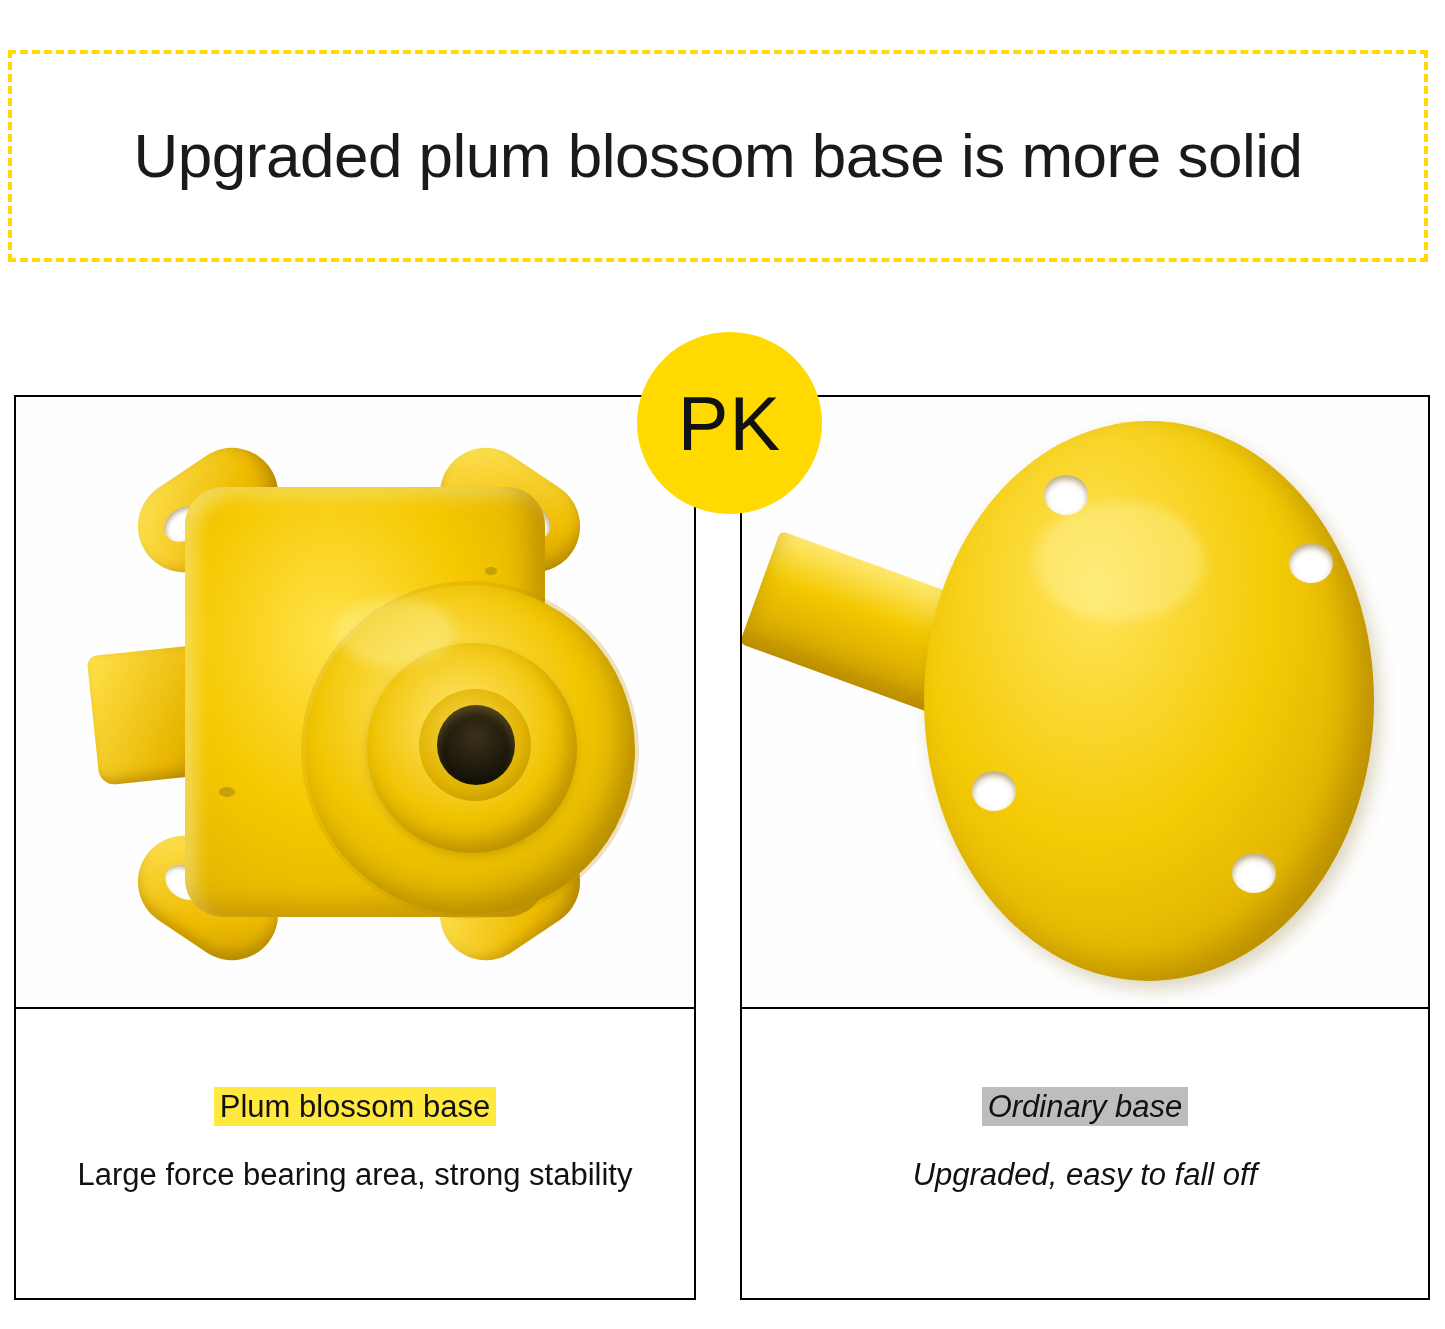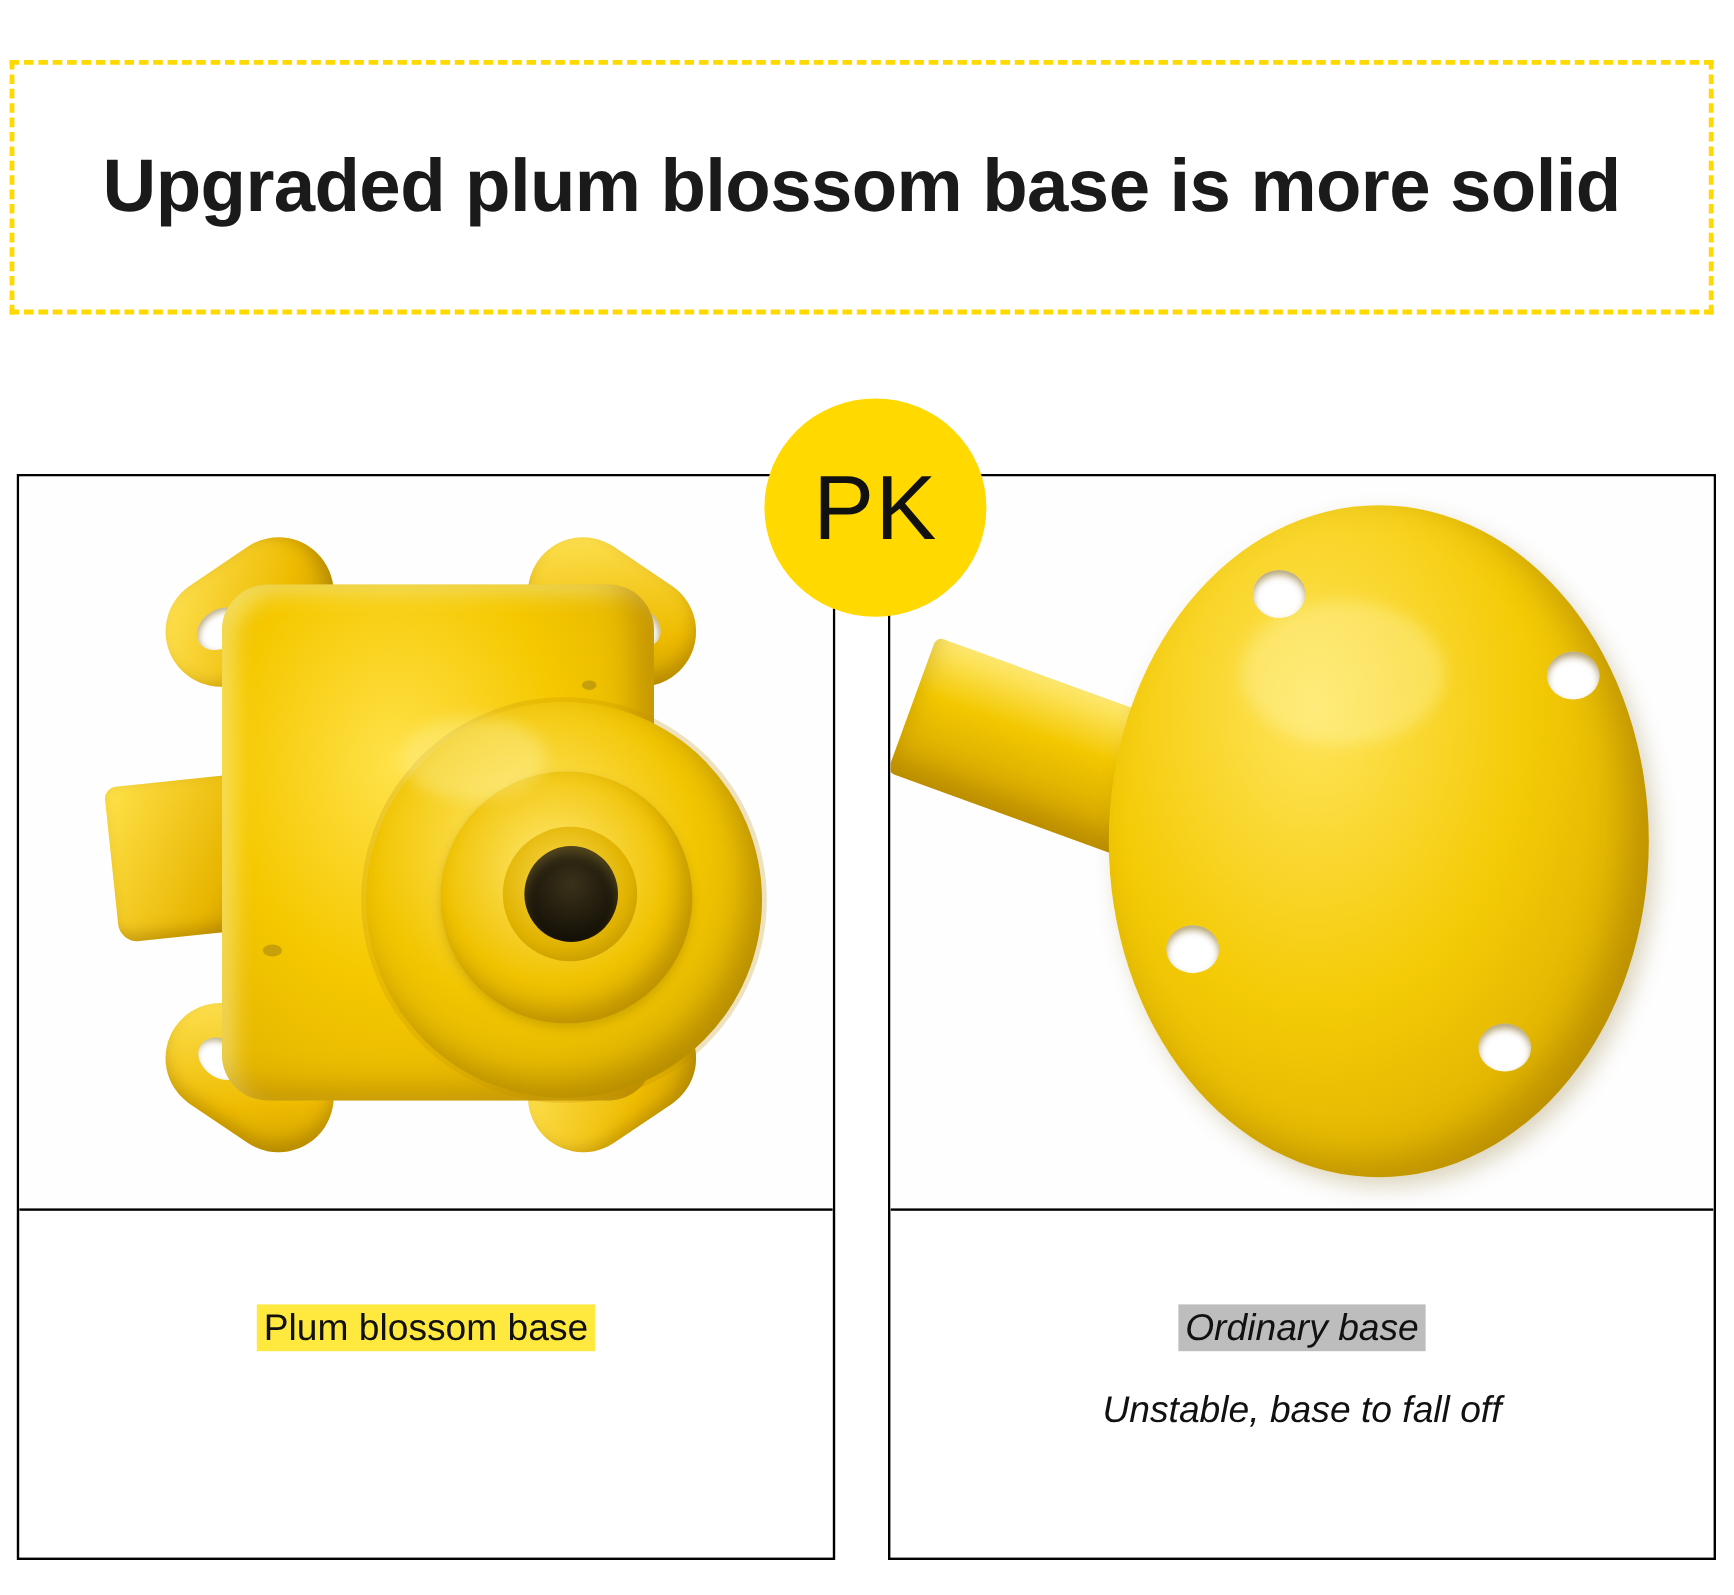--- a/index.html
+++ b/index.html
@@ -24,21 +24,21 @@
     width: 1420px;
     height: 212px;
     box-sizing: border-box;
     border: 4px dashed #ffd900;
     display: flex;
     align-items: center;
     justify-content: center;
   }
   .header-title {
     font-size: 62px;
-    font-weight: 700;
+    font-weight: 400;
     color: #1a1a1a;
     letter-spacing: -0.5px;
     white-space: nowrap;
     line-height: 1.1;
   }
 
   
   .compare-area {
     position: absolute;
     left: 0;
@@ -307,35 +307,36 @@
             </div>
           </div>
           <span class="speck" style="left:34px;top:300px;width:16px;height:10px;"></span>
           <span class="speck" style="left:300px;top:80px;width:12px;height:8px;"></span>
           <span class="sheen" style="left:150px;top:110px;width:120px;height:70px;"></span>
         </div>
       </div>
     </div>
     <div class="caption-cell">
       <div class="cap-title hl-yellow">Plum blossom base</div>
+      <div class="cap-sub">Large force bearing area, strong stability</div>
     </div>
   </div>
 
   <div class="panel panel-right">
     <div class="photo-cell">
       <div class="ord-wrap">
         <div class="ord-tube"></div>
         <div class="ord-plate">
           <span class="plate-hole ph1"></span>
           <span class="plate-hole ph2"></span>
           <span class="plate-hole ph3"></span>
           <span class="plate-hole ph4"></span>
           <span class="sheen" style="left:110px;top:80px;width:170px;height:120px;"></span>
         </div>
       </div>
     </div>
     <div class="caption-cell">
       <div class="cap-title hl-gray">Ordinary base</div>
-      <div class="cap-sub">Unstable, base to fall off</div>
+      <div class="cap-sub">Upgraded, easy to fall off</div>
     </div>
   </div>
 
 </div>
 
 </body></html>

